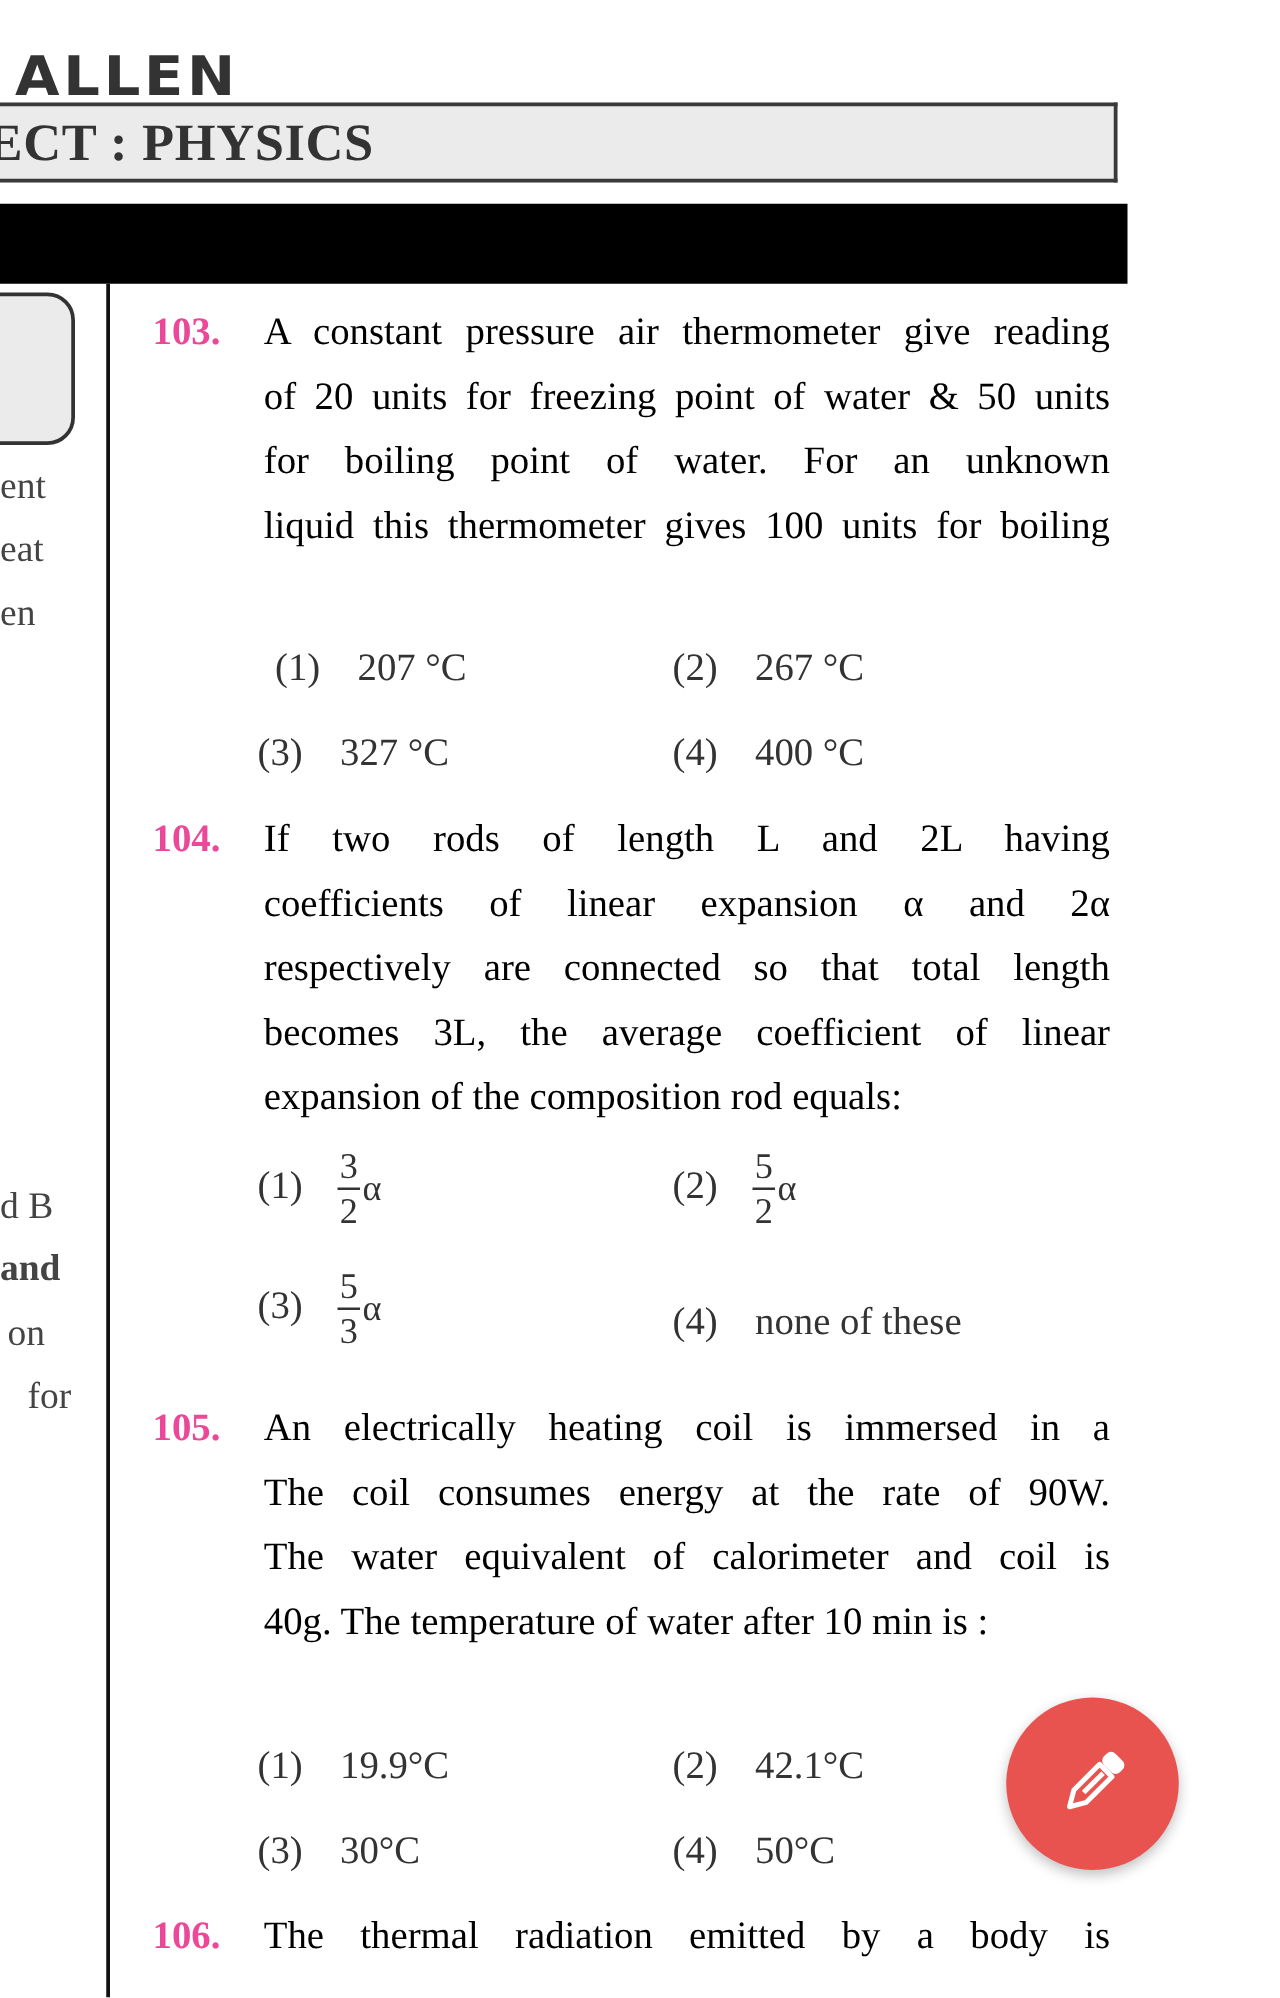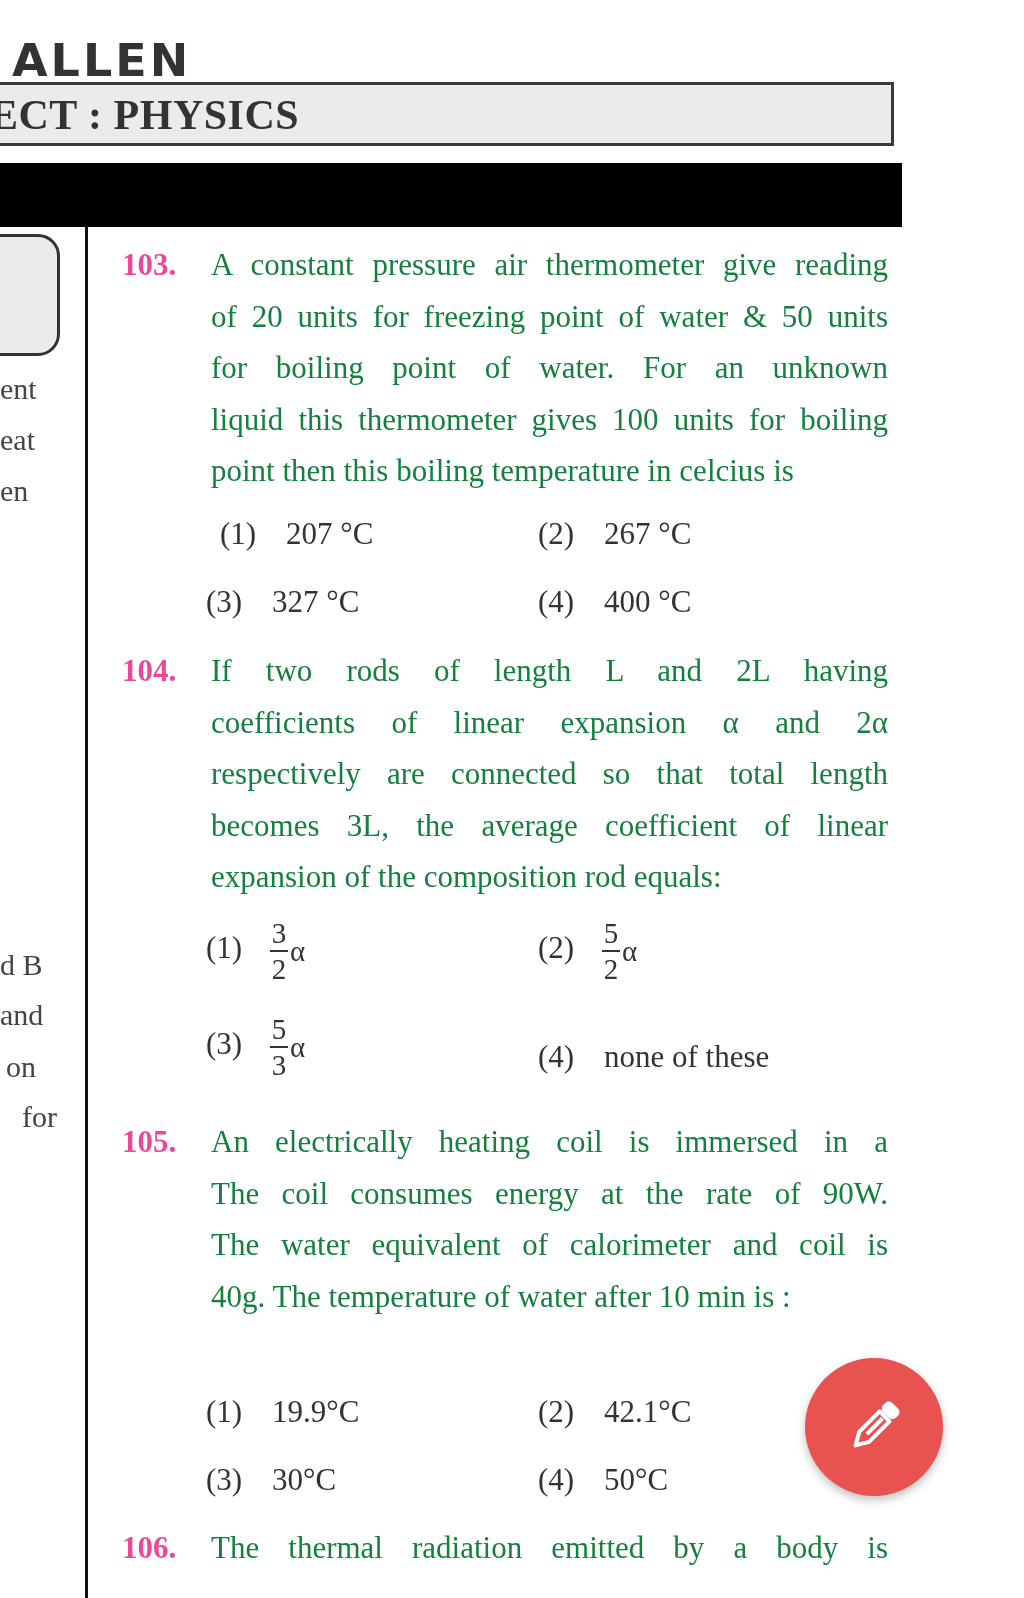--- a/index.html
+++ b/index.html
@@ -37,21 +37,21 @@
   }
   .side-word {
     position:absolute; font-size:30px; color:#444; line-height:34px; text-align:right;
   }
   .q { position:absolute; left:122px; width:766px; }
   .qnum {
     position:absolute; left:0; top:0; font-weight:bold; font-size:31px; color:#ec4899; line-height:51px;
   }
   .qtext {
     position:absolute; left:89px; top:0; width:677px;
-    font-size:31px; line-height:51.5px; text-align:justify; color:#15803d;
+    font-size:31px; line-height:51.5px; text-align:justify; color:#000000;
   }
   .qtext span.line { display:block; text-align:justify; text-align-last:justify; white-space:nowrap; }
   .qtext span.line.last { text-align-last:left; }
   .opt { position:absolute; font-size:31px; color:#333; line-height:40px; white-space:nowrap; }
   .opt .n { display:inline-block; width:66px; }
   .frac { display:inline-flex; flex-direction:column; align-items:center; vertical-align:middle; font-size:29px; line-height:30px; margin-left:4px; }
   .frac .bar { width:18px; height:2px; background:#333; margin:2px 0; }
   .alpha { font-size:29px; vertical-align:middle; margin-left:2px; }
   .fab {
     position:absolute; left:805px; top:1358px; width:138px; height:138px; border-radius:50%;
@@ -65,34 +65,33 @@
 <div class="logo">ALLEN</div>
 <div class="subject-bar"></div>
 <div class="subject-text">ECT : PHYSICS</div>
 <div class="black-bar"></div>
 
 <div class="rounded-box"></div>
 <div class="side-word" style="left:0;top:372px;">ent</div>
 <div class="side-word" style="left:0;top:423px;">eat</div>
 <div class="side-word" style="left:0;top:474px;">en</div>
 <div class="side-word" style="left:0;top:948px;">d B</div>
-<div class="side-word" style="left:0;top:998px;">and</div>
+<div class="side-word" style="left:0;top:998px;font-weight:bold;">and</div>
 <div class="side-word" style="left:6px;top:1050px;text-align:right;">on</div>
 <div class="side-word" style="left:0;top:1100px;margin-left:22px;">for</div>
 
 <div class="col-divider"></div>
 
 <div class="q" style="top:239px;">
   <div class="qnum">103.</div>
   <div class="qtext">
     <span class="line">A constant pressure air thermometer give reading</span>
     <span class="line">of 20 units for freezing point of water &amp; 50 units</span>
     <span class="line">for boiling point of water. For an unknown</span>
     <span class="line">liquid this thermometer gives 100 units for boiling</span>
-    <span class="line last">point then this boiling temperature in celcius is</span>
   </div>
 </div>
 <div class="opt" style="left:220px;top:514px;"><span class="n">(1)</span><span>207 °C</span></div>
 <div class="opt" style="left:538px;top:514px;"><span class="n">(2)</span><span>267 °C</span></div>
 <div class="opt" style="left:206px;top:582px;"><span class="n">(3)</span><span>327 °C</span></div>
 <div class="opt" style="left:538px;top:582px;"><span class="n">(4)</span><span>400 °C</span></div>
 
 <div class="q" style="top:645px;">
   <div class="qnum">104.</div>
   <div class="qtext">

